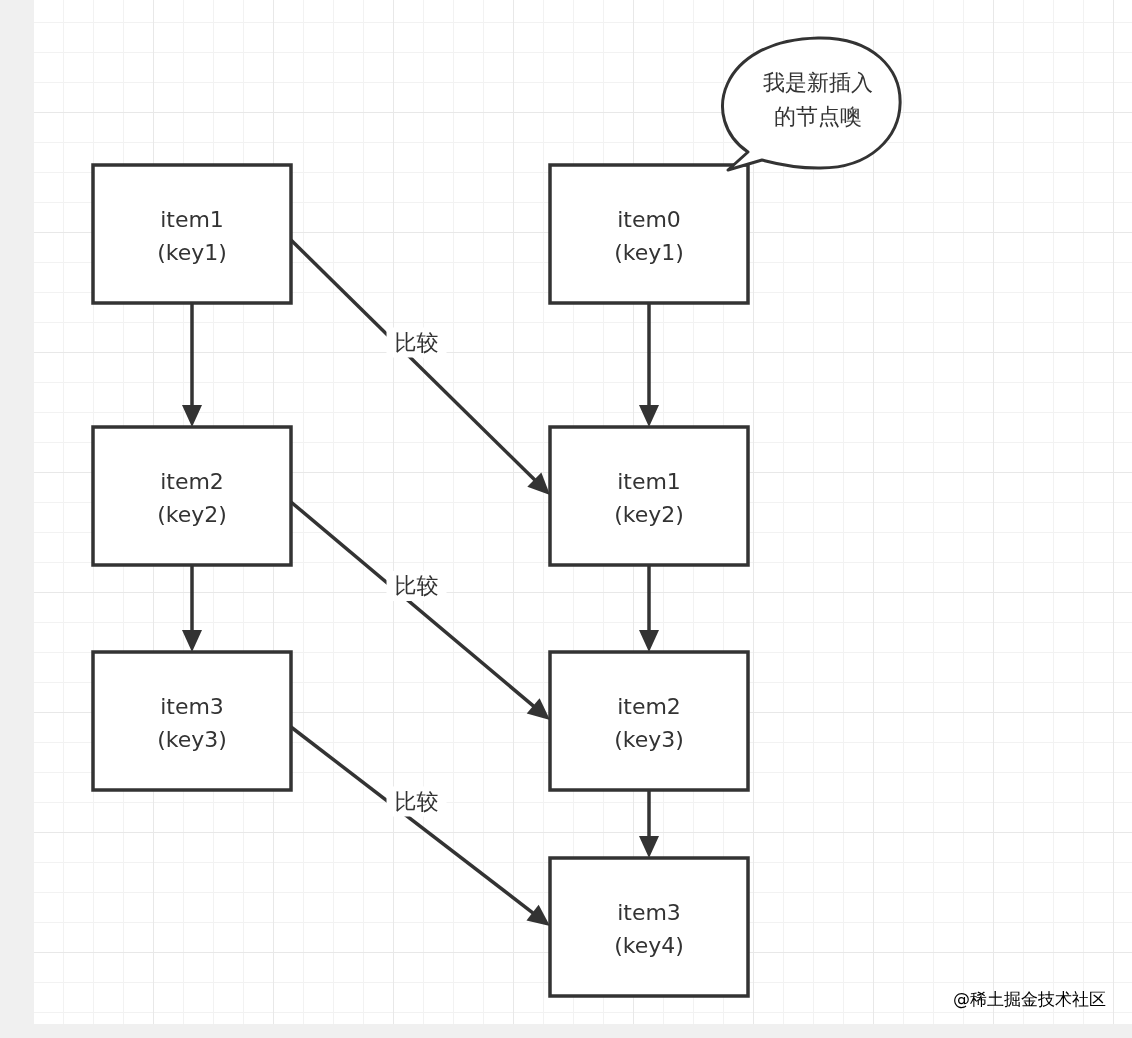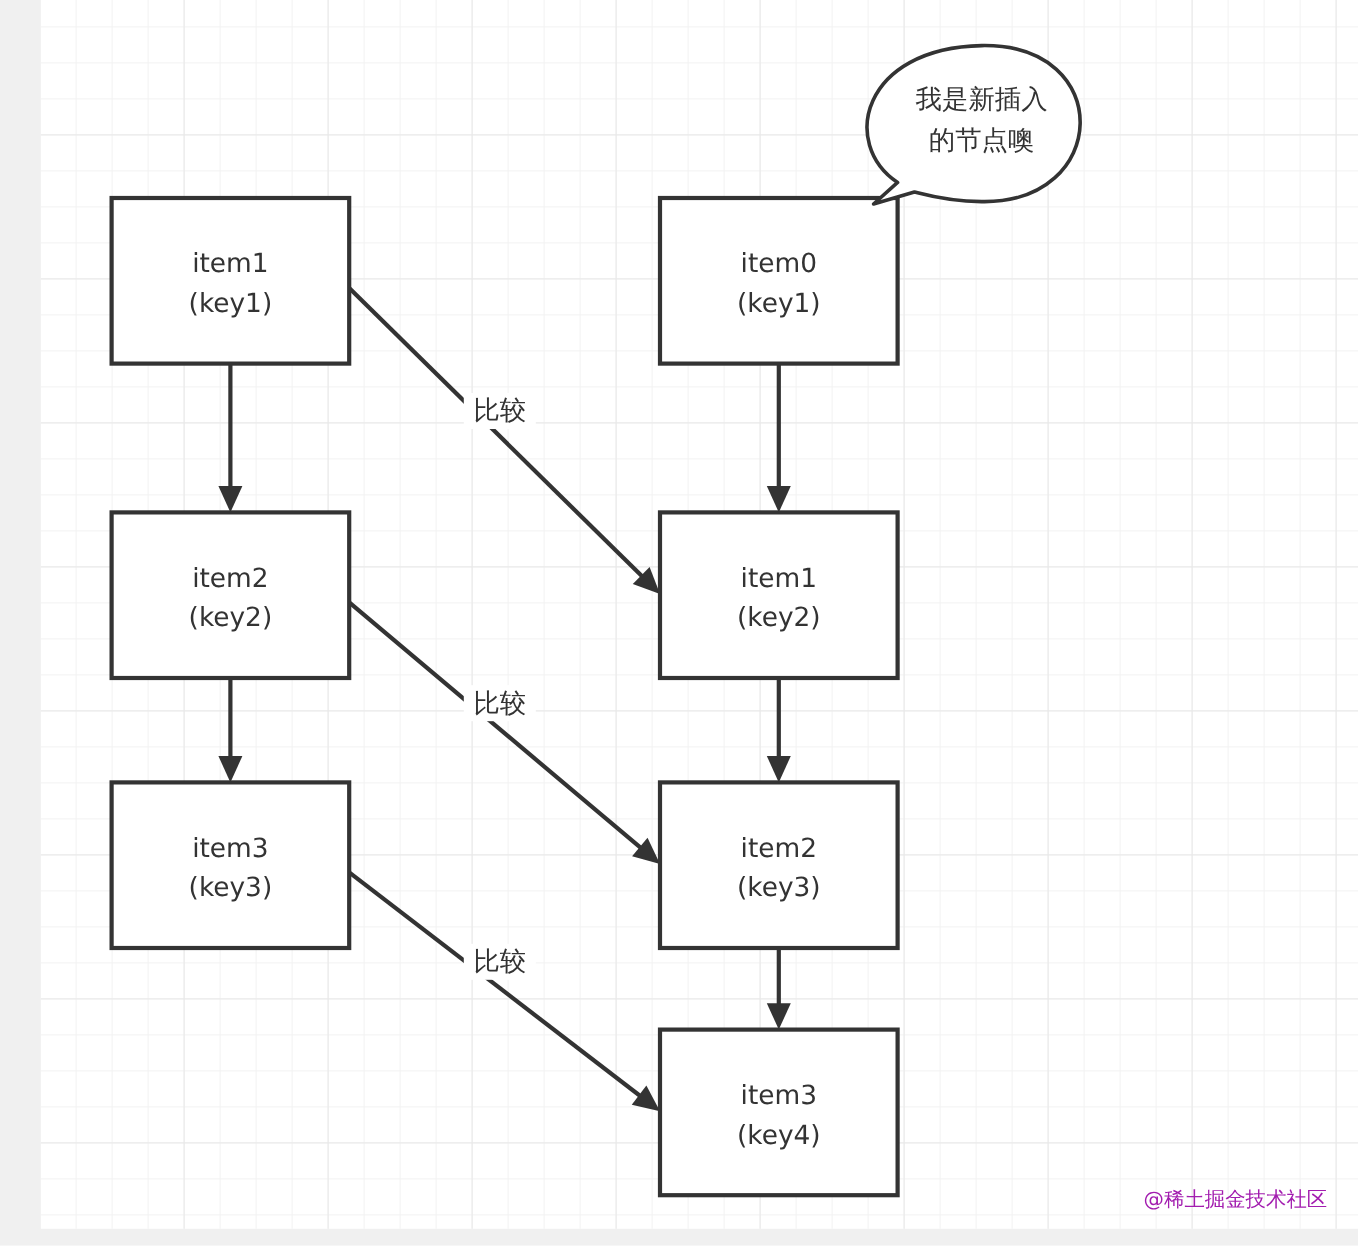--- a/index.html
+++ b/index.html
@@ -10,21 +10,21 @@
       linear-gradient(to right, #e8e8e8 1px, transparent 1px),
       linear-gradient(to bottom, #e8e8e8 1px, transparent 1px),
       linear-gradient(to right, #f2f2f2 1px, transparent 1px),
       linear-gradient(to bottom, #f2f2f2 1px, transparent 1px);
     background-size:120px 120px,120px 120px,30px 30px,30px 30px;
     background-position:-1px -8px,-1px -8px,-1px -8px,-1px -8px; }
   svg#diagram { position:absolute; left:0; top:0; }
   .node-text { font-size:22px; fill:#333; text-anchor:middle; }
   .edge-label { font-size:22px; fill:#333; text-anchor:middle; }
   .bubble-text { font-size:22px; fill:#333; text-anchor:middle; }
-  #watermark { position:absolute; right:26px; top:988px; font-size:17px; color:#a21caf; }
+  #watermark { position:absolute; right:26px; top:988px; font-size:17px; color:#000000; }
 </style>
 </head>
 <body>
 
 <div id="canvas"></div>
 
 <svg id="diagram" width="1132" height="1038">
   <defs>
     <marker id="arrow" markerWidth="10" markerHeight="10" refX="9" refY="5" orient="auto" markerUnits="userSpaceOnUse" viewBox="0 0 10 10">
     </marker>

